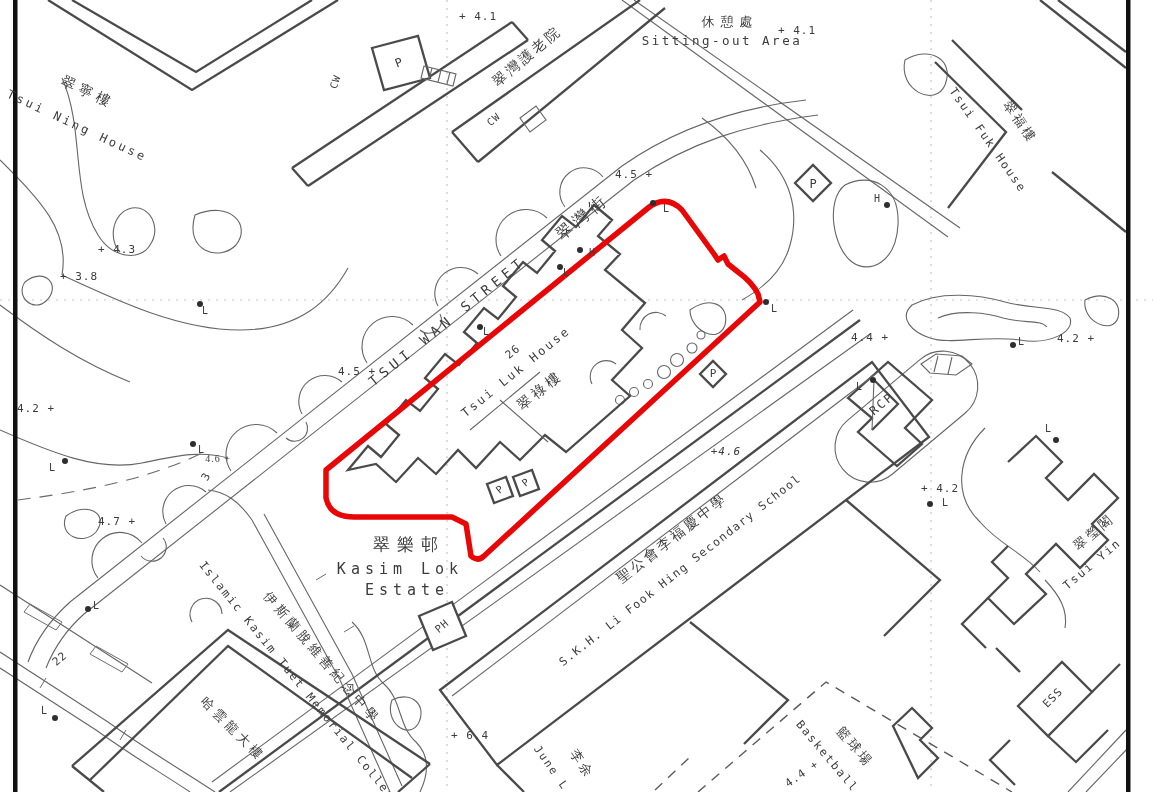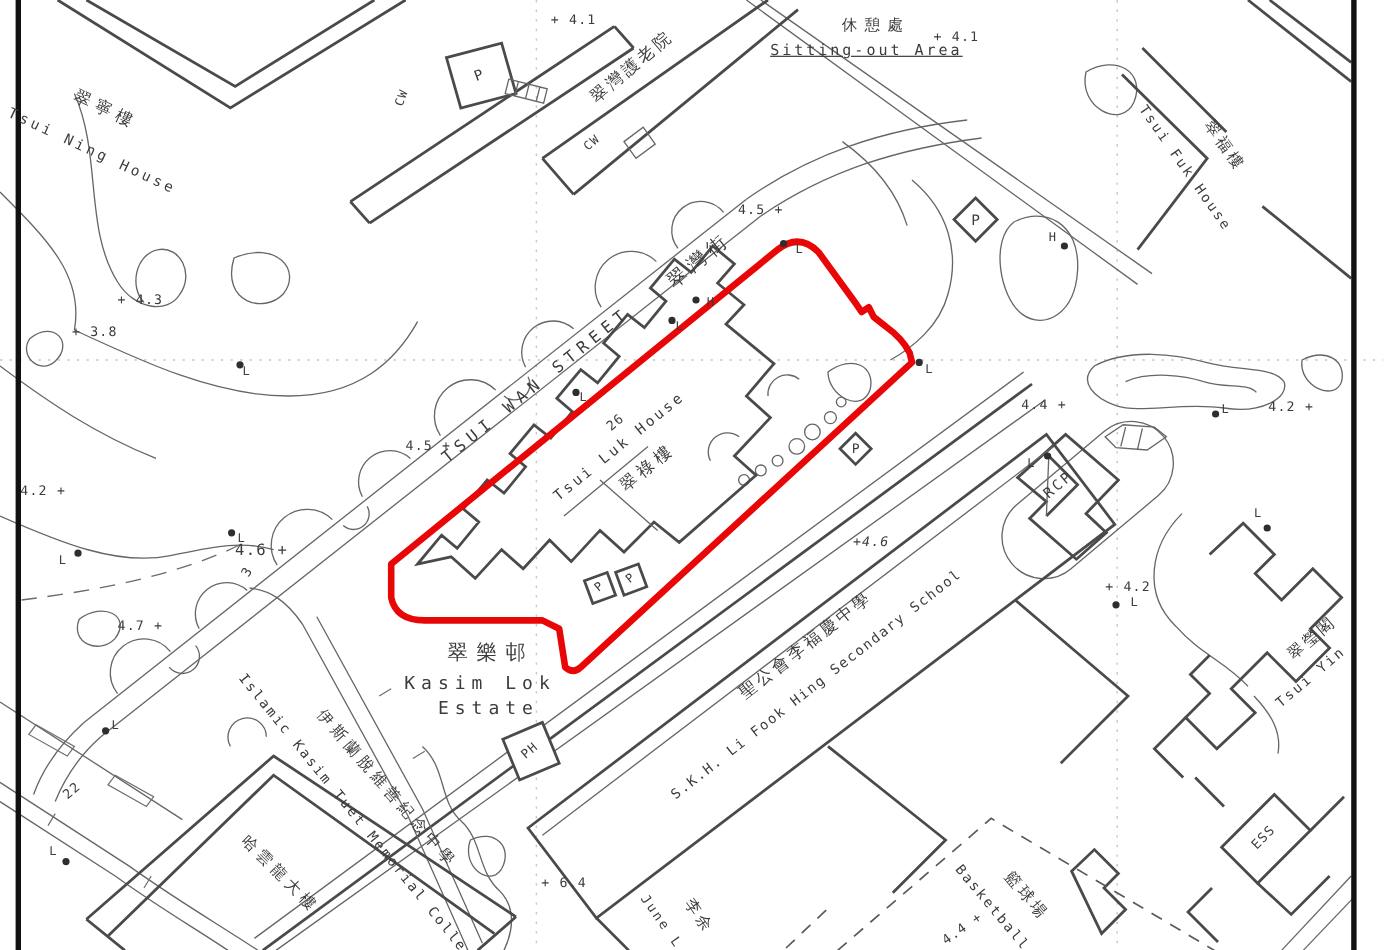--- a/index.html
+++ b/index.html
@@ -207,21 +207,21 @@
       <div class="lamp-dot" style="left: 930px; top: 504px;"></div>
       <div class="lamp-dot" style="left: 88px; top: 609px;"></div>
       <div class="lamp-dot" style="left: 55px; top: 718px;"></div>
       <div class="lamp-dot" style="left: 65px; top: 461px;"></div>
       <div class="lamp-dot" style="left: 193px; top: 444px;"></div>
       <div class="lamp-dot" style="left: 200px; top: 304px;"></div>
       <div class="lamp-dot" style="left: 887px; top: 205px;"></div>
     </div>
   <div id="label-layer">
       <div class="map-label" style="left: 730px; top: 22px; font-size: 13px; letter-spacing: 6px; transform: translate(-50%, -50%) rotate(0deg);">休憩處</div>
-      <div class="map-label" style="left: 722px; top: 41px; font-size: 12.5px; letter-spacing: 2.5px; transform: translate(-50%, -50%) rotate(0deg); text-decoration: underline;">Sitting-out Area</div>
+      <div class="map-label" style="left: 722px; top: 41px; font-size: 12.5px; letter-spacing: 2.5px; transform: translate(-50%, -50%) rotate(0deg);">Sitting-out Area</div>
       <div class="map-label" style="left: 797px; top: 31px; font-size: 11px; letter-spacing: 1px; transform: translate(-50%, -50%) rotate(0deg);">+ 4.1</div>
       <div class="map-label" style="left: 478px; top: 17px; font-size: 11px; letter-spacing: 1px; transform: translate(-50%, -50%) rotate(0deg);">+ 4.1</div>
       <div class="map-label" style="left: 88px; top: 92px; font-size: 14px; letter-spacing: 5px; transform: translate(-50%, -50%) rotate(25deg);">翠寧樓</div>
       <div class="map-label" style="left: 77px; top: 126px; font-size: 12px; letter-spacing: 3px; transform: translate(-50%, -50%) rotate(25deg);">Tsui Ning House</div>
       <div class="map-label" style="left: 527px; top: 56px; font-size: 14px; letter-spacing: 3px; transform: translate(-50%, -50%) rotate(-40deg);">翠灣護老院</div>
       <div class="map-label" style="left: 336px; top: 82px; font-size: 10px; letter-spacing: 1px; transform: translate(-50%, -50%) rotate(-70deg);">CW</div>
       <div class="map-label" style="left: 494px; top: 120px; font-size: 10px; letter-spacing: 1px; transform: translate(-50%, -50%) rotate(-40deg);">CW</div>
       <div class="map-label" style="left: 399px; top: 63px; font-size: 12px; letter-spacing: 0px; transform: translate(-50%, -50%) rotate(-20deg);">P</div>
       <div class="map-label" style="left: 1020px; top: 122px; font-size: 13px; letter-spacing: 3px; transform: translate(-50%, -50%) rotate(55deg);">翠福樓</div>
       <div class="map-label" style="left: 988px; top: 140px; font-size: 11.5px; letter-spacing: 2px; transform: translate(-50%, -50%) rotate(55deg);">Tsui Fuk House</div>
@@ -240,21 +240,21 @@
       <div class="map-label" style="left: 1048px; top: 429px; font-size: 10px; letter-spacing: 0px; transform: translate(-50%, -50%) rotate(0deg);">L</div>
       <div class="map-label" style="left: 945px; top: 503px; font-size: 10px; letter-spacing: 0px; transform: translate(-50%, -50%) rotate(0deg);">L</div>
       <div class="map-label" style="left: 96px; top: 606px; font-size: 10px; letter-spacing: 0px; transform: translate(-50%, -50%) rotate(0deg);">L</div>
       <div class="map-label" style="left: 44px; top: 711px; font-size: 10px; letter-spacing: 0px; transform: translate(-50%, -50%) rotate(0deg);">L</div>
       <div class="map-label" style="left: 52px; top: 468px; font-size: 10px; letter-spacing: 0px; transform: translate(-50%, -50%) rotate(0deg);">L</div>
       <div class="map-label" style="left: 201px; top: 450px; font-size: 10px; letter-spacing: 0px; transform: translate(-50%, -50%) rotate(0deg);">L</div>
       <div class="map-label" style="left: 205px; top: 311px; font-size: 10px; letter-spacing: 0px; transform: translate(-50%, -50%) rotate(0deg);">L</div>
       <div class="map-label" style="left: 117px; top: 250px; font-size: 11px; letter-spacing: 1px; transform: translate(-50%, -50%) rotate(0deg);">+ 4.3</div>
       <div class="map-label" style="left: 79px; top: 277px; font-size: 11px; letter-spacing: 1px; transform: translate(-50%, -50%) rotate(0deg);">+ 3.8</div>
       <div class="map-label" style="left: 36px; top: 409px; font-size: 11px; letter-spacing: 1px; transform: translate(-50%, -50%) rotate(0deg);">4.2 +</div>
-      <div class="map-label" style="left: 218px; top: 459px; font-size: 13px; letter-spacing: 1px; transform: translate(-50%, -50%) rotate(0deg);">4.6 +</div>
+      <div class="map-label" style="left: 218px; top: 459px; font-size: 10px; letter-spacing: 1px; transform: translate(-50%, -50%) rotate(0deg); font-family: Liberation Serif, serif;">4.6 +</div>
       <div class="map-label" style="left: 206px; top: 477px; font-size: 11px; letter-spacing: 0px; transform: translate(-50%, -50%) rotate(-60deg);">3</div>
       <div class="map-label" style="left: 117px; top: 522px; font-size: 11px; letter-spacing: 1px; transform: translate(-50%, -50%) rotate(0deg);">4.7 +</div>
       <div class="map-label" style="left: 513px; top: 352px; font-size: 11px; letter-spacing: 1px; transform: translate(-50%, -50%) rotate(-39deg);">26</div>
       <div class="map-label" style="left: 516px; top: 372px; font-size: 12px; letter-spacing: 2.5px; transform: translate(-50%, -50%) rotate(-39deg);">Tsui Luk House</div>
       <div class="map-label" style="left: 540px; top: 390px; font-size: 14px; letter-spacing: 4px; transform: translate(-50%, -50%) rotate(-39deg);">翠祿樓</div>
       <div class="map-label" style="left: 713px; top: 374px; font-size: 11px; letter-spacing: 0px; transform: translate(-50%, -50%) rotate(0deg);">P</div>
       <div class="map-label" style="left: 500px; top: 490px; font-size: 10px; letter-spacing: 0px; transform: translate(-50%, -50%) rotate(-40deg);">P</div>
       <div class="map-label" style="left: 526px; top: 483px; font-size: 10px; letter-spacing: 0px; transform: translate(-50%, -50%) rotate(-40deg);">P</div>
       <div class="map-label" style="left: 813px; top: 184px; font-size: 12px; letter-spacing: 0px; transform: translate(-50%, -50%) rotate(0deg);">P</div>
       <div class="map-label" style="left: 726px; top: 452px; font-size: 11px; letter-spacing: 1px; transform: translate(-50%, -50%) rotate(0deg); font-style: italic;">+4.6</div>

